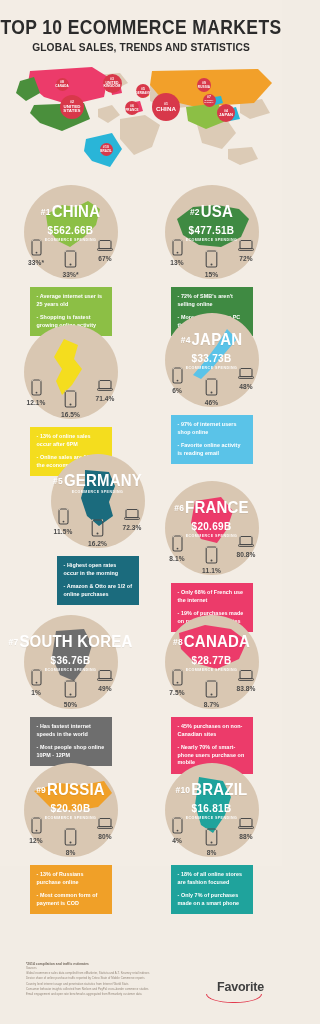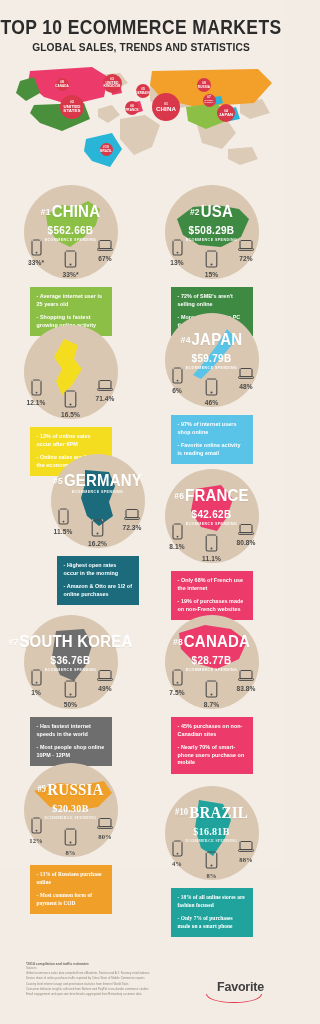--- a/index.html
+++ b/index.html
@@ -304,21 +304,21 @@
                     <rect x="0.5" y="9.6" width="15" height="1.8" rx=".8" fill="none" stroke="#4a4a4a" stroke-width="1"></rect>
                     <path d="M2 2.2 A6 6 0 0 1 14 2.2" fill="none" stroke="#cfc3b4" stroke-width="1"></path>
                   </svg></span><div class="pct">49%</div></div>
             </div>
           </div>
           <div class="facts" style="background: rgb(110, 110, 110); color: rgb(255, 255, 255);">
             <p>- Has fastest internet speeds in the world</p>
             <p>- Most people shop online 10PM - 12PM</p>
           </div>
         </div>
-        <div class="country" style="position: absolute; top: 578px; font-family: Liberation Serif, serif;">
+        <div class="country" style="position: absolute; top: 578px;">
           <div class="disc-wrap">
             <div class="disc"></div>
             <svg class="disc-map" width="94" height="94" viewBox="0 0 94 94">
               <path d="M10 28 L34 20 L58 22 L80 18 L88 30 L74 44 L50 48 L26 44 Z" fill="#f0a028"></path>
             </svg>
             <div class="disc-text"><div class="cname"><span class="rk">#9</span>RUSSIA</div><div class="camt">$20.30B</div><div class="clabel">ECOMMERCE SPENDING</div></div>
             <div class="devices">
               <div class="dev phone"><span><svg width="11" height="17" viewBox="0 0 11 17">
                     <rect x="1" y="1" width="9" height="15" rx="1.6" fill="none" stroke="#4a4a4a" stroke-width="1.1"></rect>
                     <circle cx="5.5" cy="13.6" r=".9" fill="#4a4a4a"></circle>
@@ -342,21 +342,21 @@
           </div>
         </div>
       </div>
       <div class="col" style="left: 141px; top: 0px;">
         <div class="country" style="position: absolute; top: 0px;">
           <div class="disc-wrap">
             <div class="disc"></div>
             <svg class="disc-map" width="94" height="94" viewBox="0 0 94 94">
               <path d="M12 34 L28 22 L52 20 L74 24 L84 34 L76 52 L56 62 L34 60 L18 50 Z" fill="#3f8a42"></path>
             </svg>
-            <div class="disc-text"><div class="cname"><span class="rk">#2</span>USA</div><div class="camt">$508.29B</div><div class="clabel">ECOMMERCE SPENDING</div></div>
+            <div class="disc-text"><div class="cname"><span class="rk">#2</span>USA</div><div class="camt">$477.51B</div><div class="clabel">ECOMMERCE SPENDING</div></div>
             <div class="devices">
               <div class="dev phone"><span><svg width="11" height="17" viewBox="0 0 11 17">
                     <rect x="1" y="1" width="9" height="15" rx="1.6" fill="none" stroke="#4a4a4a" stroke-width="1.1"></rect>
                     <circle cx="5.5" cy="13.6" r=".9" fill="#4a4a4a"></circle>
                     <path d="M1 2.4 A4.6 4.6 0 0 1 10 2.4" fill="none" stroke="#cfc3b4" stroke-width="1"></path>
                   </svg></span><div class="pct">13%</div></div>
               <div class="dev tablet"><span><svg width="13" height="18" viewBox="0 0 13 18">
                     <rect x="1.2" y="1" width="10.6" height="16" rx="1.4" fill="none" stroke="#4a4a4a" stroke-width="1.1"></rect>
                     <circle cx="6.5" cy="14.6" r="1" fill="#4a4a4a"></circle>
                     <path d="M1.2 2.2 A5.4 5.4 0 0 1 11.8 2.2" fill="none" stroke="#cfc3b4" stroke-width="1"></path>
@@ -372,21 +372,21 @@
             <p>- 72% of SMB's aren't selling online</p>
             <p>- More purchases on PC than mobile</p>
           </div>
         </div>
         <div class="country" style="position: absolute; top: 128px;">
           <div class="disc-wrap">
             <div class="disc"></div>
             <svg class="disc-map" width="94" height="94" viewBox="0 0 94 94">
               <path d="M62 16 L72 26 L60 40 L48 54 L36 66 L28 62 L40 48 L52 32 Z" fill="#5ac3e8"></path>
             </svg>
-            <div class="disc-text"><div class="cname"><span class="rk">#4</span>JAPAN</div><div class="camt">$59.79B</div><div class="clabel">ECOMMERCE SPENDING</div></div>
+            <div class="disc-text"><div class="cname"><span class="rk">#4</span>JAPAN</div><div class="camt">$33.73B</div><div class="clabel">ECOMMERCE SPENDING</div></div>
             <div class="devices">
               <div class="dev phone"><span><svg width="11" height="17" viewBox="0 0 11 17">
                     <rect x="1" y="1" width="9" height="15" rx="1.6" fill="none" stroke="#4a4a4a" stroke-width="1.1"></rect>
                     <circle cx="5.5" cy="13.6" r=".9" fill="#4a4a4a"></circle>
                     <path d="M1 2.4 A4.6 4.6 0 0 1 10 2.4" fill="none" stroke="#cfc3b4" stroke-width="1"></path>
                   </svg></span><div class="pct">6%</div></div>
               <div class="dev tablet"><span><svg width="13" height="18" viewBox="0 0 13 18">
                     <rect x="1.2" y="1" width="10.6" height="16" rx="1.4" fill="none" stroke="#4a4a4a" stroke-width="1.1"></rect>
                     <circle cx="6.5" cy="14.6" r="1" fill="#4a4a4a"></circle>
                     <path d="M1.2 2.2 A5.4 5.4 0 0 1 11.8 2.2" fill="none" stroke="#cfc3b4" stroke-width="1"></path>
@@ -396,27 +396,27 @@
                     <rect x="0.5" y="9.6" width="15" height="1.8" rx=".8" fill="none" stroke="#4a4a4a" stroke-width="1"></rect>
                     <path d="M2 2.2 A6 6 0 0 1 14 2.2" fill="none" stroke="#cfc3b4" stroke-width="1"></path>
                   </svg></span><div class="pct">48%</div></div>
             </div>
           </div>
           <div class="facts" style="background: rgb(90, 195, 232); color: rgb(255, 255, 255);">
             <p>- 97% of internet users shop online</p>
             <p>- Favorite online activity is reading email</p>
           </div>
         </div>
-        <div class="country" style="position: absolute; top: 284px;">
+        <div class="country" style="position: absolute; top: 296px;">
           <div class="disc-wrap">
             <div class="disc"></div>
             <svg class="disc-map" width="94" height="94" viewBox="0 0 94 94">
               <path d="M30 20 L56 16 L68 30 L62 48 L52 62 L36 58 L26 42 Z" fill="#ec3b6a"></path>
             </svg>
-            <div class="disc-text"><div class="cname"><span class="rk">#6</span>FRANCE</div><div class="camt">$42.62B</div><div class="clabel">ECOMMERCE SPENDING</div></div>
+            <div class="disc-text"><div class="cname"><span class="rk">#6</span>FRANCE</div><div class="camt">$20.69B</div><div class="clabel">ECOMMERCE SPENDING</div></div>
             <div class="devices">
               <div class="dev phone"><span><svg width="11" height="17" viewBox="0 0 11 17">
                     <rect x="1" y="1" width="9" height="15" rx="1.6" fill="none" stroke="#4a4a4a" stroke-width="1.1"></rect>
                     <circle cx="5.5" cy="13.6" r=".9" fill="#4a4a4a"></circle>
                     <path d="M1 2.4 A4.6 4.6 0 0 1 10 2.4" fill="none" stroke="#cfc3b4" stroke-width="1"></path>
                   </svg></span><div class="pct">8.1%</div></div>
               <div class="dev tablet"><span><svg width="13" height="18" viewBox="0 0 13 18">
                     <rect x="1.2" y="1" width="10.6" height="16" rx="1.4" fill="none" stroke="#4a4a4a" stroke-width="1.1"></rect>
                     <circle cx="6.5" cy="14.6" r="1" fill="#4a4a4a"></circle>
                     <path d="M1.2 2.2 A5.4 5.4 0 0 1 11.8 2.2" fill="none" stroke="#cfc3b4" stroke-width="1"></path>
@@ -456,21 +456,21 @@
                     <rect x="0.5" y="9.6" width="15" height="1.8" rx=".8" fill="none" stroke="#4a4a4a" stroke-width="1"></rect>
                     <path d="M2 2.2 A6 6 0 0 1 14 2.2" fill="none" stroke="#cfc3b4" stroke-width="1"></path>
                   </svg></span><div class="pct">83.8%</div></div>
             </div>
           </div>
           <div class="facts" style="background: rgb(236, 59, 106); color: rgb(255, 255, 255);">
             <p>- 45% purchases on non-Canadian sites</p>
             <p>- Nearly 70% of smart-phone users purchase on mobile</p>
           </div>
         </div>
-        <div class="country" style="position: absolute; top: 601px; font-family: Liberation Serif, serif;">
+        <div class="country" style="position: absolute; top: 578px;">
           <div class="disc-wrap">
             <div class="disc"></div>
             <svg class="disc-map" width="94" height="94" viewBox="0 0 94 94">
               <path d="M34 14 L58 18 L66 34 L60 52 L48 70 L36 62 L30 42 Z" fill="#1fa39c"></path>
             </svg>
             <div class="disc-text"><div class="cname"><span class="rk">#10</span>BRAZIL</div><div class="camt">$16.81B</div><div class="clabel">ECOMMERCE SPENDING</div></div>
             <div class="devices">
               <div class="dev phone"><span><svg width="11" height="17" viewBox="0 0 11 17">
                     <rect x="1" y="1" width="9" height="15" rx="1.6" fill="none" stroke="#4a4a4a" stroke-width="1.1"></rect>
                     <circle cx="5.5" cy="13.6" r=".9" fill="#4a4a4a"></circle>

